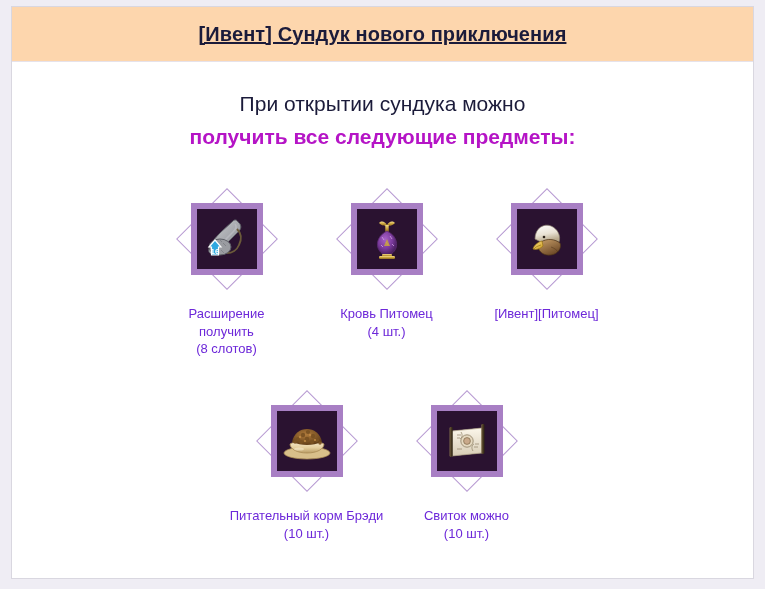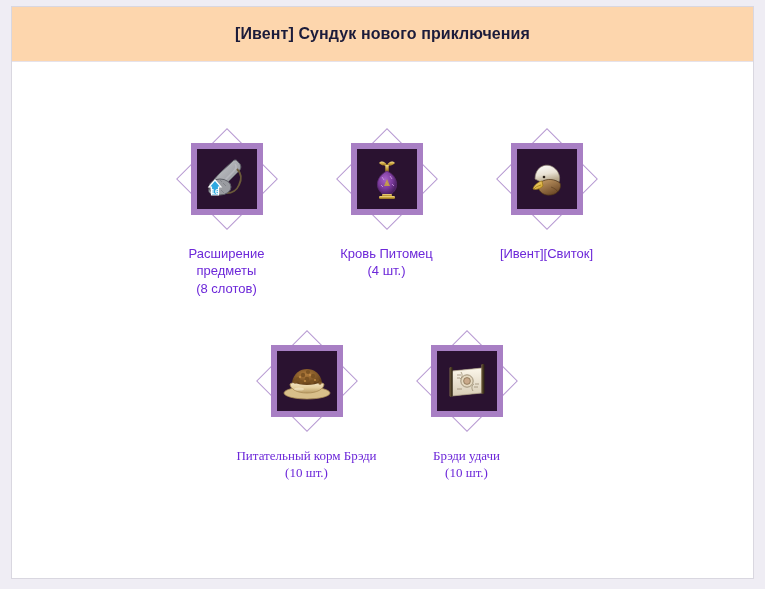--- a/index.html
+++ b/index.html
@@ -29,25 +29,26 @@
   .card-header {
     height: 55px;
     background: #fdd6ad;
     display: flex;
     align-items: center;
     justify-content: center;
     box-sizing: border-box;
     border-bottom: 1px solid #e6e2ea;
   }
   .card-header .title {
-    font-size: 16px;
+    font-size: 20px;
     font-weight: bold;
     color: #1b1b3a;
     letter-spacing: 0.1px;
     white-space: nowrap;
+    text-decoration: underline;
   }
 
   .card-body {
     position: relative;
     padding-top: 28px;
   }
 
   .intro {
     text-align: center;
     line-height: 1.32;
@@ -67,21 +68,21 @@
   }
 
   .grid {
     margin-top: 34px;
   }
   .row {
     display: flex;
     justify-content: center;
   }
   .row.row-1 { padding-left: 8px; }
-  .row.row-2 { margin-top: 29px; padding-left: 8px; font-family: Liberation Serif, serif; }
+  .row.row-2 { margin-top: 29px; padding-left: 8px; }
 
   .item {
     width: 160px;
     display: flex;
     flex-direction: column;
     align-items: center;
   }
 
   
   .frame-wrap {
@@ -134,20 +135,24 @@
 <body>
 
 <div class="card">
 
   <div class="card-header">
     <div class="title">[Ивент] Сундук нового приключения</div>
   </div>
 
   <div class="card-body">
 
+    <div class="intro">
+      <span class="line1">При открытии сундука можно</span>
+      <span class="line2">получить все следующие предметы:</span>
+    </div>
 
     <div class="grid">
 
       <div class="row row-1">
 
         <div class="item">
           <div class="frame-wrap">
             <div class="diamond"></div>
             <div class="frame">
               <svg class="icon-art" viewBox="0 0 60 60">
@@ -165,21 +170,21 @@
                 <path d="M14,35 l3,3 M18,32 l3,3 M22,30 l3,3 M26,34 l3,3 M18,40 l3,3 M24,41 l3,3" stroke="#7b7d83" stroke-width="0.9" opacity="0.85"></path>
               </svg>
               <svg class="icon-art" viewBox="0 0 60 60">
                 <path d="M12,38 L18,31 L24,38 L21.5,38 L21.5,46 L14.5,46 L14.5,38 Z" fill="#2fa8e0" stroke="#ffffff" stroke-width="1.2"></path>
                 <text x="18" y="45" text-anchor="middle" font-family="Liberation Sans, sans-serif" font-size="8" font-weight="bold" fill="#ffffff">16</text>
               </svg>
             </div>
           </div>
           <div class="label">
             <span class="ln">Расширение</span>
-            <span class="ln">предметы</span>
+            <span class="ln">получить</span>
             <span class="ln">(8 слотов)</span>
           </div>
         </div>
 
         <div class="item">
           <div class="frame-wrap">
             <div class="diamond"></div>
             <div class="frame">
               <svg class="icon-art" viewBox="0 0 60 60">
                 <defs>
@@ -233,21 +238,21 @@
                 <path d="M18,30 C18,19 27,14 34,17 C41,20 44,27 42,33 C38,31 30,30 24,33 Z" fill="url(#featherG)" stroke="#8e8270" stroke-width="0.7"></path>
                 <path d="M24,33 C30,29 38,30 43,34 C45,39 41,45 34,46 C27,47 22,43 21,38 Z" fill="url(#bodyG)" stroke="#4d3318" stroke-width="0.7"></path>
                 <path d="M25,32 C21,33 17,36 16,40 C19,41 23,40 26,37 Z" fill="url(#beakG)" stroke="#9a7414" stroke-width="0.7"></path>
                 <path d="M24,36 C21,37 18,38 17,40" stroke="#9a7414" stroke-width="0.7" fill="none"></path>
                 <circle cx="27" cy="28" r="1.3" fill="#2b2118"></circle>
                 <path d="M34,38 C37,39 40,41 41,43" stroke="#4d3318" stroke-width="0.7" fill="none" opacity="0.7"></path>
               </svg>
             </div>
           </div>
           <div class="label">
-            <span class="ln">[Ивент][Свиток]</span>
+            <span class="ln">[Ивент][Питомец]</span>
           </div>
         </div>
 
       </div>
 
       <div class="row row-2">
 
         <div class="item">
           <div class="frame-wrap">
             <div class="diamond"></div>
@@ -317,21 +322,21 @@
                 <rect x="44.3" y="13" width="3.2" height="30" rx="1.4" fill="url(#rodG)"></rect>
                 <circle cx="30" cy="30" r="6.2" fill="#e4d8c0" stroke="#8d7f64" stroke-width="0.8"></circle>
                 <circle cx="30" cy="30" r="3.4" fill="#c9a98a" stroke="#7c6847" stroke-width="0.7"></circle>
                 <path d="M20,24 l4,0 M20,27 l3,0 M38,33 l4,0 M37,36 l4,0 M20,38 l5,0" stroke="#8d7f64" stroke-width="0.8" opacity="0.85"></path>
                 <path d="M24,21 C26,24 25,27 23,28" stroke="#8d7f64" stroke-width="0.7" fill="none"></path>
                 <path d="M36,40 C34,37 35,34 37,33" stroke="#8d7f64" stroke-width="0.7" fill="none"></path>
               </svg>
             </div>
           </div>
           <div class="label">
-            <span class="ln">Брэди удачи</span>
+            <span class="ln">Свиток можно</span>
             <span class="ln">(10 шт.)</span>
           </div>
         </div>
 
       </div>
     </div>
   </div>
 </div>
 
 </body></html>

